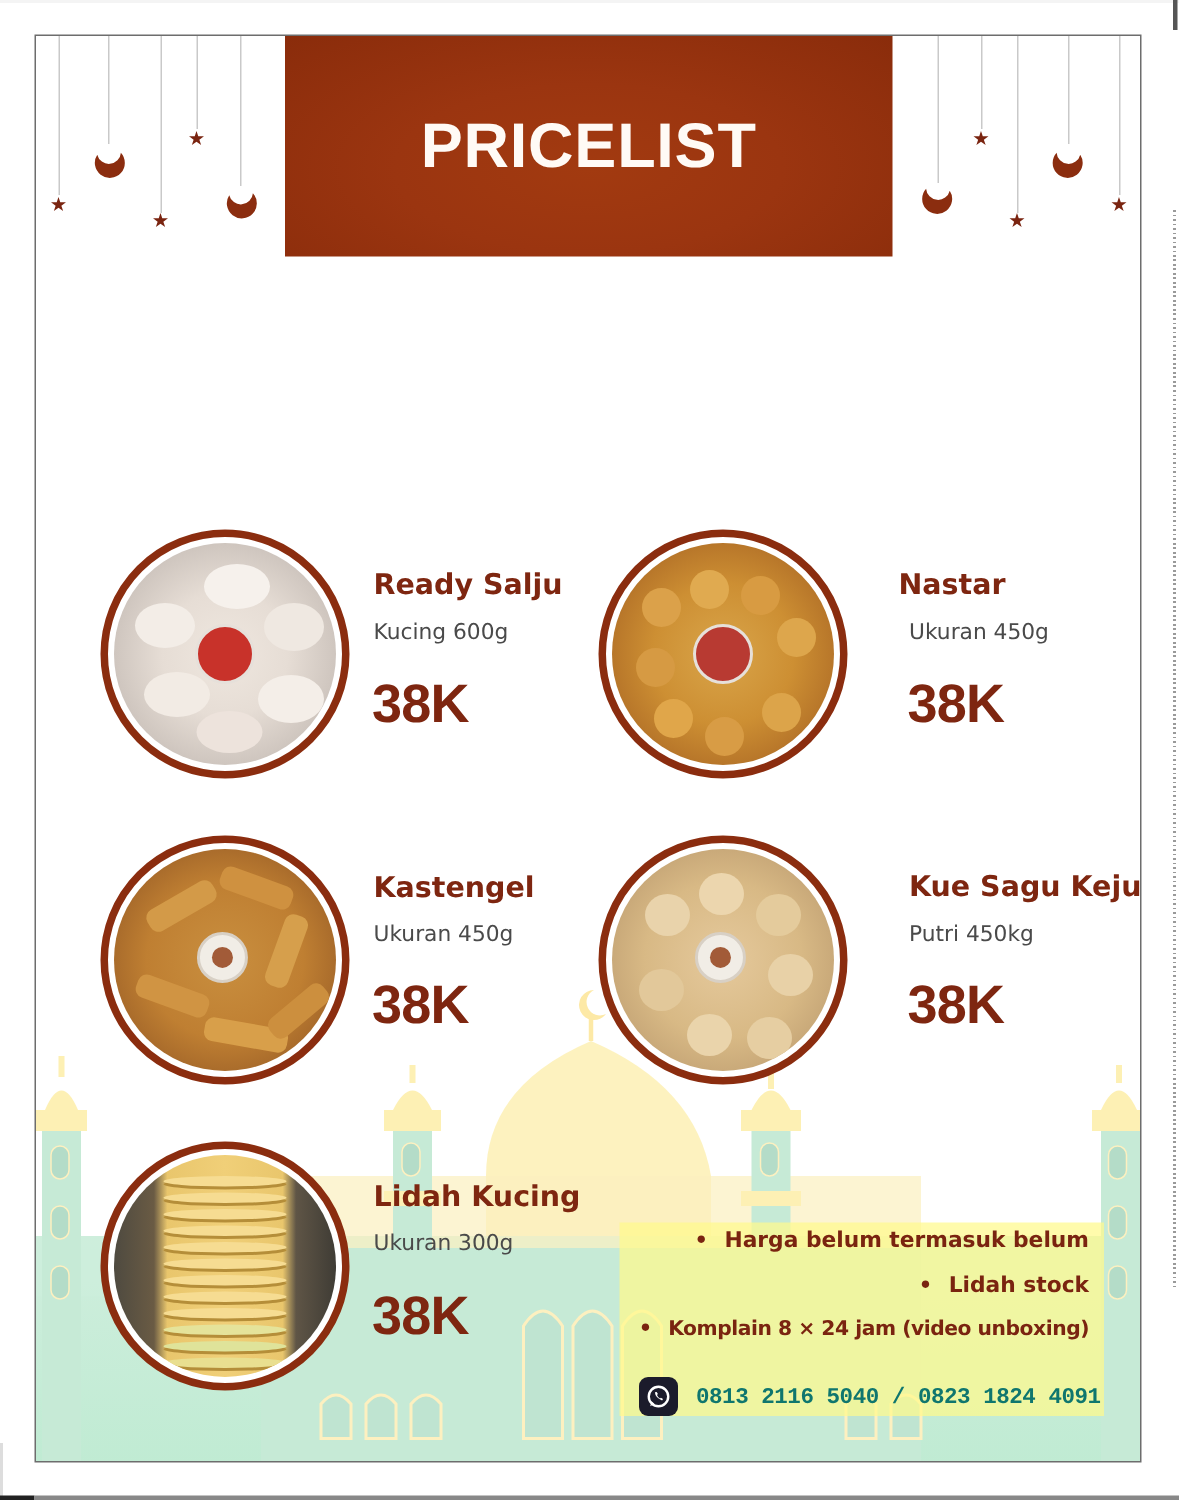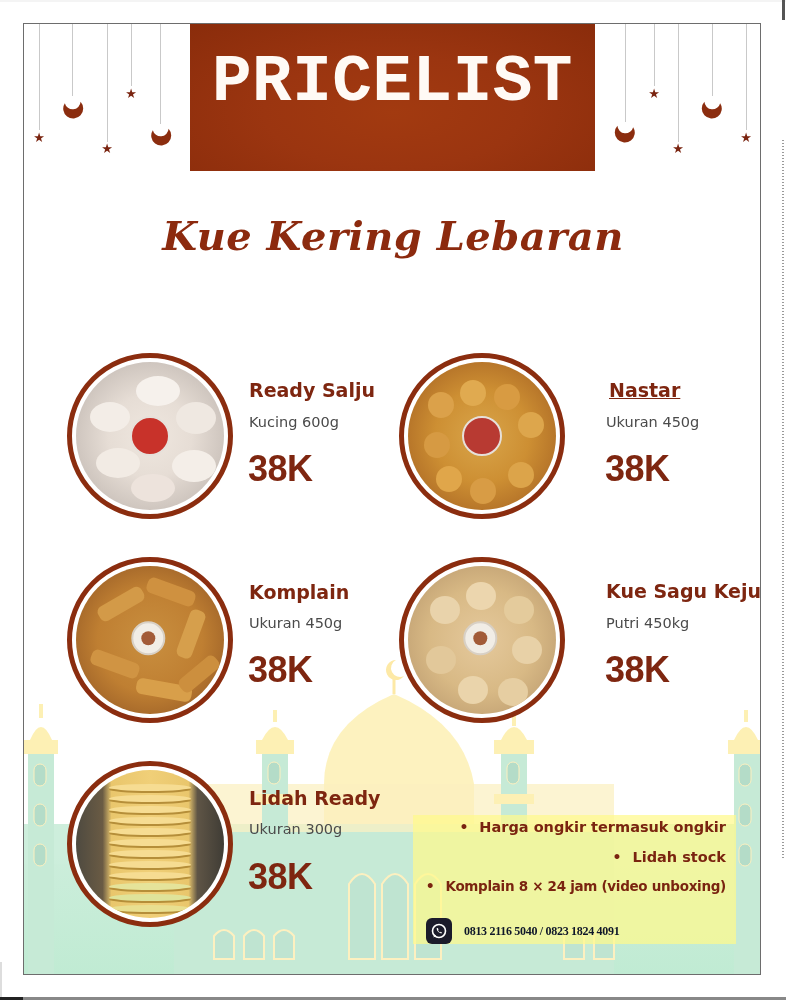--- a/index.html
+++ b/index.html
@@ -27,22 +27,22 @@
   .string { position: absolute; top: 0; width: 1px; background: #c9c9c9; }
   .star { position: absolute; color: #7a2410; font-size: 13px; line-height: 13px; transform: translate(-50%, -50%); }
   .moon { position: absolute; width: 22px; height: 22px; transform: translate(-50%, -50%); }
 
   .banner {
     position: absolute; left: 166px; top: 0; width: 405px; height: 147px; z-index: 2;
     background: radial-gradient(ellipse at 50% 60%, #a23a10 0%, #9b3510 45%, #8a2c0b 100%);
     display: flex; align-items: flex-start; justify-content: center;
   }
   .banner-title {
-    margin-top: 24px; color: #fffaf5; font-family: Liberation Mono, monospace; font-weight: 700;
-    font-size: 66px; letter-spacing: 0.5px; line-height: 70px;
+    margin-top: 38px; color: #fffaf5; font-family: Liberation Sans, sans-serif; font-weight: 700;
+    font-size: 42px; letter-spacing: 0.5px; line-height: 70px;
   }
 
   .subtitle {
     position: absolute; left: 0; top: 188px; width: 738px; text-align: center; z-index: 2;
     font-family: "DejaVu Serif", serif; font-style: italic; font-weight: 700;
     font-size: 40px; color: #8c2a0e; letter-spacing: 0.5px;
   }
 
   .product { position: absolute; z-index: 2; }
   .product .circle {
@@ -82,22 +82,22 @@
     position: absolute; left: 389px; top: 791px; width: 323px; height: 129px; z-index: 2;
     background: rgba(255, 249, 140, 0.72);
   }
   .info-line {
     position: absolute; right: 10px; font-family: "DejaVu Sans", sans-serif; font-weight: 700;
     color: #7a2410; white-space: nowrap; display: flex; align-items: center;
   }
   .info-line .bullet { margin-right: 11px; font-size: 14px; }
   .contact { position: absolute; left: 13px; top: 103px; display: flex; align-items: center; }
   .wa-icon { width: 26px; height: 26px; border-radius: 6px; background: #1b1b2b; display: flex; align-items: center; justify-content: center; }
-  .phones { margin-left: 12px; font-family: Liberation Serif, serif; font-weight: 700;
-    font-size: 12px; color: #0f172a; letter-spacing: -0.3px; white-space: nowrap; }
+  .phones { margin-left: 12px; font-family: Liberation Mono, monospace; font-weight: 700;
+    font-size: 15px; color: #0f766e; letter-spacing: -0.3px; white-space: nowrap; }
 </style>
 </head>
 <body>
 
 <div class="outer-rule-top"></div>
 <div class="right-mark"></div>
 <div class="right-dotted"></div>
 <div class="left-mark"></div>
 <div class="bottom-rule-left"></div>
 <div class="bottom-rule"></div>
@@ -198,21 +198,20 @@
         <path d="M 12 1 A 10 10 0 1 0 21 14 A 8 8 0 0 1 12 1 Z" fill="#8b2d0f" transform="rotate(60 11 11) scale(-1,1) translate(-22,0)"></path>
       </svg>
     <div class="string" style="left:151px;height:106px;"></div>
     <div class="star" style="left:151px;top:113px;">★</div>
   </div>
 
   <div class="banner">
     <div class="banner-title">PRICELIST</div>
   </div>
 
-  <div class="subtitle">Kue Kering Lebaran</div>
 
   <div class="product" style="left:43px;top:329px;width:320px;height:166px;">
     <div class="circle">
       <div class="photo ph-putri">
         <div class="bump" style="left:14px;top:40px;width:40px;height:30px;background:#f3ede7;"></div>
         <div class="bump" style="left:60px;top:14px;width:44px;height:30px;background:#f6f1ec;"></div>
         <div class="bump" style="left:100px;top:40px;width:40px;height:32px;background:#efe8e1;"></div>
         <div class="bump" style="left:20px;top:86px;width:44px;height:30px;background:#f2ebe4;"></div>
         <div class="bump" style="left:96px;top:88px;width:44px;height:32px;background:#f4eee8;"></div>
         <div class="bump" style="left:55px;top:112px;width:44px;height:28px;background:#ede3dc;"></div>
@@ -231,38 +230,38 @@
         <div class="bump" style="left:52px;top:18px;width:26px;height:26px;background:#e0aa50;"></div>
         <div class="bump" style="left:86px;top:22px;width:26px;height:26px;background:#d89b42;"></div>
         <div class="bump" style="left:110px;top:50px;width:26px;height:26px;background:#dda64c;"></div>
         <div class="bump" style="left:16px;top:70px;width:26px;height:26px;background:#d69a43;"></div>
         <div class="bump" style="left:28px;top:104px;width:26px;height:26px;background:#e0a64a;"></div>
         <div class="bump" style="left:62px;top:116px;width:26px;height:26px;background:#d89c45;"></div>
         <div class="bump" style="left:100px;top:100px;width:26px;height:26px;background:#dca44a;"></div>
         <div class="label-red" style="background:#b83a32;"></div>
       </div>
     </div>
-    <div class="name" style="left:210px;top:26px;text-decoration:underline;">Nastar</div>
+    <div class="name" style="left:200px;top:26px;">Nastar</div>
     <div class="size" style="left:207px;top:61px;">Ukuran 450g</div>
     <div class="price" style="left:206px;top:95px;">38K</div>
   </div>
 
   <div class="product" style="left:43px;top:533px;width:320px;height:166px;">
     <div class="circle">
       <div class="photo ph-kastengel">
         <div class="bump" style="left:20px;top:30px;width:50px;height:16px;border-radius:6px;background:#d39a48;transform:rotate(-30deg);"></div>
         <div class="bump" style="left:70px;top:18px;width:50px;height:16px;border-radius:6px;background:#cf9140;transform:rotate(20deg);"></div>
         <div class="bump" style="left:90px;top:60px;width:50px;height:16px;border-radius:6px;background:#d69f4c;transform:rotate(-70deg);"></div>
         <div class="bump" style="left:14px;top:90px;width:50px;height:16px;border-radius:6px;background:#d09443;transform:rotate(20deg);"></div>
         <div class="bump" style="left:60px;top:116px;width:56px;height:16px;border-radius:6px;background:#d89f4a;transform:rotate(10deg);"></div>
         <div class="bump" style="left:100px;top:100px;width:46px;height:16px;border-radius:6px;background:#cc8f3e;transform:rotate(-40deg);"></div>
         <div class="label-white"></div>
       </div>
     </div>
-    <div class="name" style="top:24px;">Komplain</div>
+    <div class="name" style="top:24px;">Kastengel</div>
     <div class="size" style="top:58px;">Ukuran 450g</div>
     <div class="price" style="top:92px;">38K</div>
   </div>
 
   <div class="product" style="left:375px;top:533px;width:340px;height:166px;">
     <div class="circle">
       <div class="photo ph-sagu">
         <div class="bump" style="left:22px;top:30px;width:30px;height:28px;background:#e9d3ab;"></div>
         <div class="bump" style="left:58px;top:16px;width:30px;height:28px;background:#ecd6ae;"></div>
         <div class="bump" style="left:96px;top:30px;width:30px;height:28px;background:#e4cb9c;"></div>
@@ -288,29 +287,29 @@
         <div class="stack-line" style="top:58px;"></div>
         <div class="stack-line" style="top:69px;"></div>
         <div class="stack-line" style="top:80px;"></div>
         <div class="stack-line" style="top:91px;"></div>
         <div class="stack-line" style="top:102px;"></div>
         <div class="stack-line" style="top:113px;background:#e5e39a;"></div>
         <div class="stack-line" style="top:124px;background:#dfe39a;"></div>
         <div class="stack-line" style="top:135px;background:#e9df90;"></div>
       </div>
     </div>
-    <div class="name" style="top:26px;">Lidah Ready</div>
+    <div class="name" style="top:26px;">Lidah Kucing</div>
     <div class="size" style="top:60px;text-align:center;">Ukuran 300g</div>
     <div class="price" style="top:95px;">38K</div>
   </div>
 
   <div class="info-box">
     <div class="info-line" style="top:4px;font-size:14.5px;">
       <span class="bullet">•</span>
-      <span>Harga ongkir termasuk ongkir</span>
+      <span>Harga belum termasuk belum</span>
     </div>
     <div class="info-line" style="top:34px;font-size:14.5px;">
       <span class="bullet">•</span>
       <span>Lidah stock</span>
     </div>
     <div class="info-line" style="top:63px;font-size:13.5px;letter-spacing:-0.3px;">
       <span class="bullet">•</span>
       <span>Komplain 8 × 24 jam (video unboxing)</span>
     </div>
     <div class="contact">

